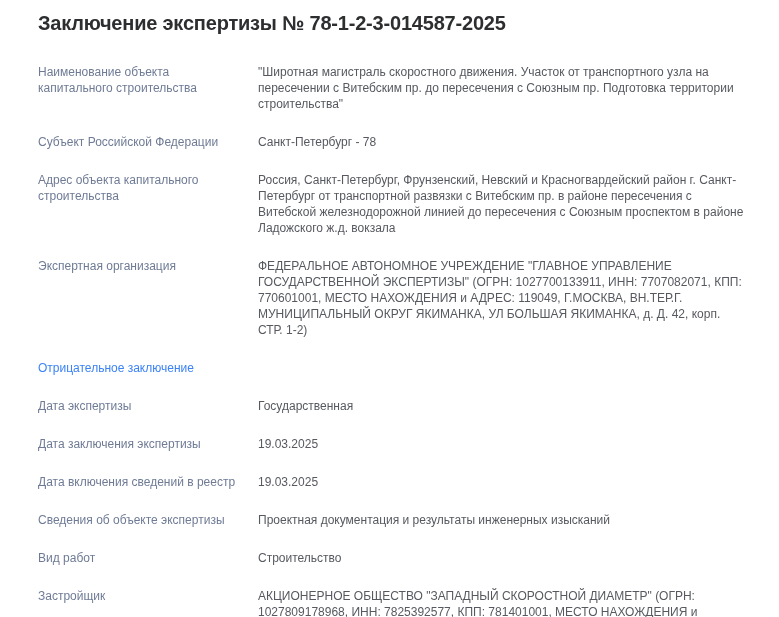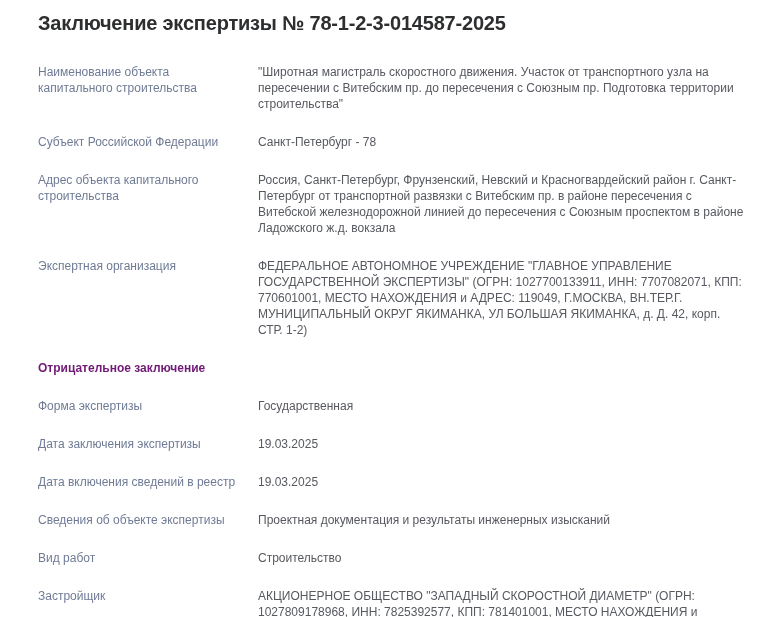--- a/index.html
+++ b/index.html
@@ -37,21 +37,21 @@
     max-width: 212px;
     padding-right: 10px;
   }
   .field-value {
     color: #56595f;
     font-size: 12px;
     line-height: 16px;
     max-width: 492px;
     white-space: pre-line;
   }
-  .field-value.negative { color: #701a75; font-weight: bold; }
+  .field-value.negative { color: #3b82f6; }
   .field-value:empty { min-height: 16px; }
 </style>
 </head>
 <body>
 
 <div class="page">
   <h1 class="page-title">Заключение экспертизы № 78-1-2-3-014587-2025</h1>
 
   <div class="fields">
   <div class="field-row">
@@ -72,21 +72,21 @@
   <div class="field-row">
     <div class="field-label">Экспертная организация</div>
     <div class="field-value">ФЕДЕРАЛЬНОЕ АВТОНОМНОЕ УЧРЕЖДЕНИЕ "ГЛАВНОЕ УПРАВЛЕНИЕ ГОСУДАРСТВЕННОЙ ЭКСПЕРТИЗЫ" (ОГРН: 1027700133911, ИНН: 7707082071, КПП: 770601001, МЕСТО НАХОЖДЕНИЯ и АДРЕС: 119049, Г.МОСКВА, ВН.ТЕР.Г. МУНИЦИПАЛЬНЫЙ ОКРУГ ЯКИМАНКА, УЛ БОЛЬШАЯ ЯКИМАНКА, д. Д. 42, корп. СТР. 1-2)</div>
   </div>
 
   <div class="field-row">
     <div class="field-value negative">Отрицательное заключение</div>
   </div>
 
   <div class="field-row">
-    <div class="field-label">Форма экспертизы</div>
+    <div class="field-label">Дата экспертизы</div>
     <div class="field-value">Государственная</div>
   </div>
 
   <div class="field-row">
     <div class="field-label">Дата заключения экспертизы</div>
     <div class="field-value">19.03.2025</div>
   </div>
 
   <div class="field-row">
     <div class="field-label">Дата включения сведений в реестр</div>

